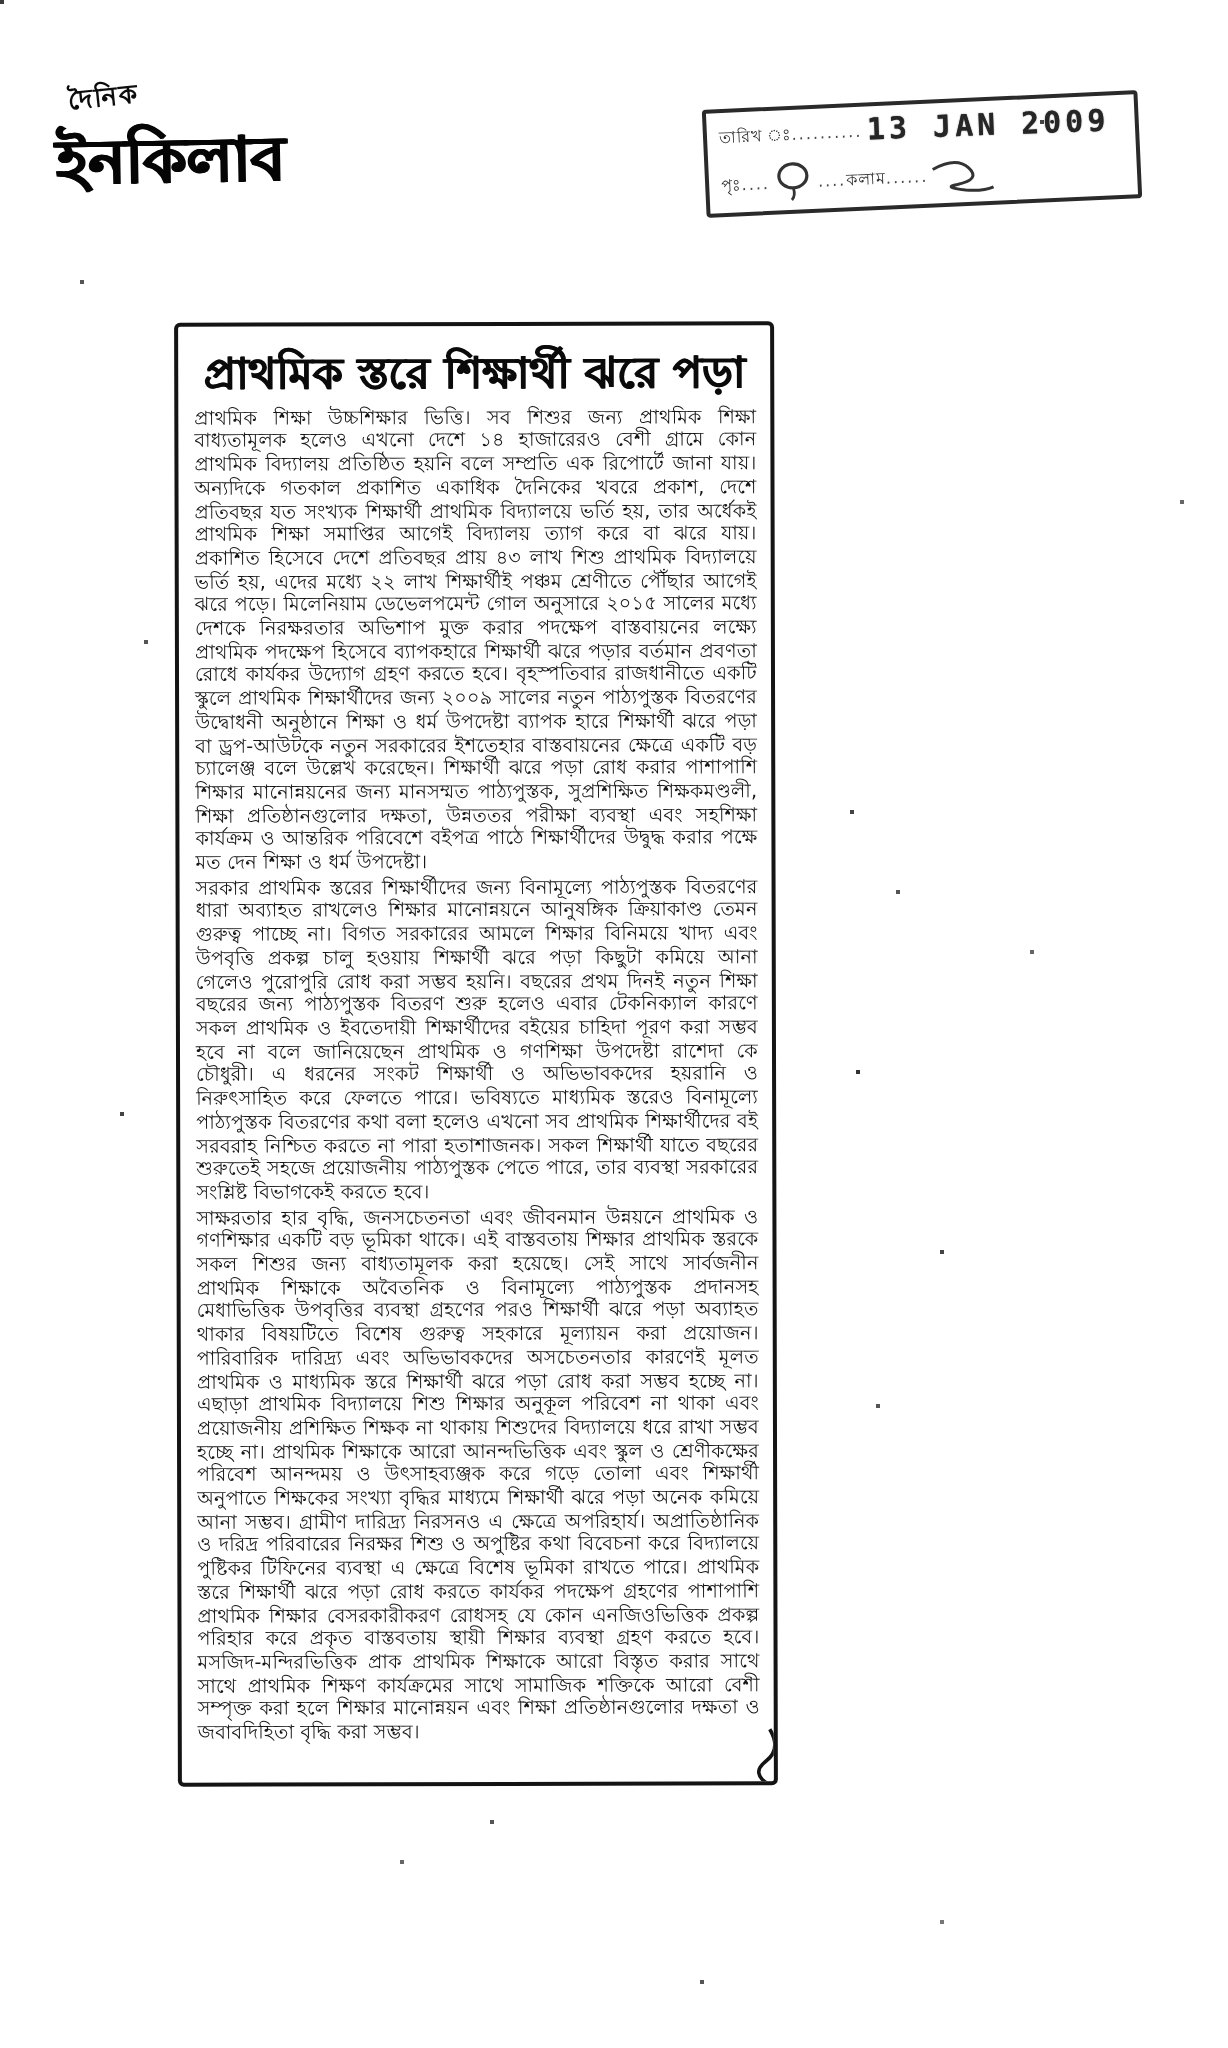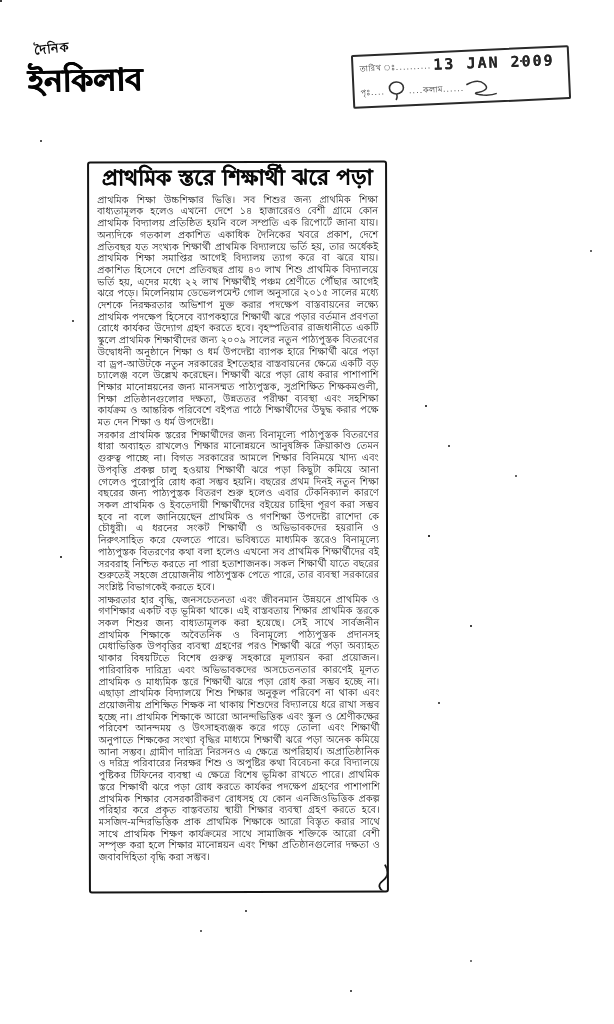--- a/index.html
+++ b/index.html
@@ -56,21 +56,21 @@
 
   
   .clipping{
     position:absolute;left:88px;top:161px;width:300px;height:732px;
     border:2px solid #141414;border-radius:3px;
     transform:rotate(-.15deg);
     box-sizing:border-box;background:#fff;overflow:hidden;
   }
   .headline{
     text-align:center;font-size:21.5px;font-weight:800;
-    margin:3px 4px 2px 4px;color:#0a0a0a;letter-spacing:0px;
+    margin:13px 4px 2px 4px;color:#0a0a0a;letter-spacing:0px;
     text-shadow:.5px 0 #0a0a0a;
     line-height:1.15;
   }
   .bodytext{
     padding:1px 7px 4px 8px;
     font-size:9.6px;line-height:11.7px;
     text-align:justify;color:#161616;
     letter-spacing:.1px;
   }
   .bodytext p{margin:0 0 1px 0;}

